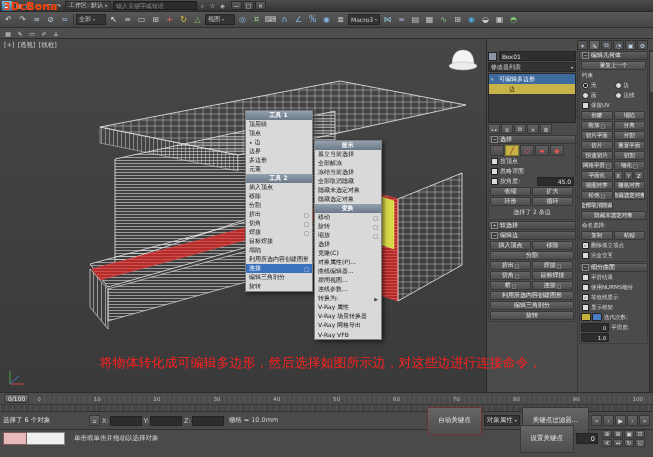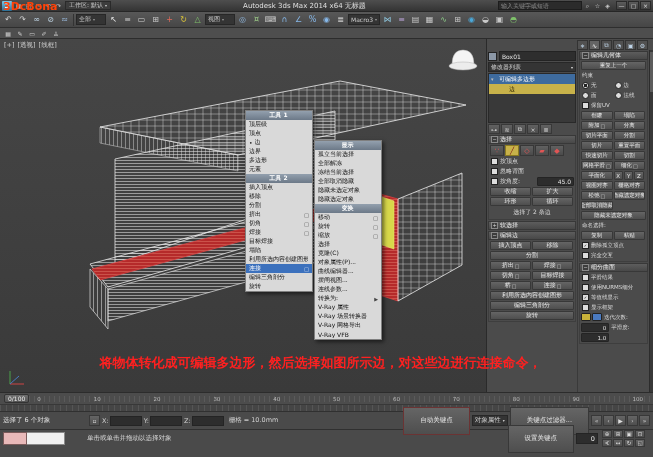--- a/index.html
+++ b/index.html
@@ -49,21 +49,21 @@
   .qrow{height:9px;display:flex;align-items:center;padding:0 3px;gap:1px;white-space:nowrap;overflow:hidden;font-size:6px}
   .qrow .qlab{flex:1;overflow:hidden}
   .qrow .qsfx{font-size:5px;color:#444}
   .qrow[data-type="header"]{background:linear-gradient(#93a0ae,#6c7988);color:#fff;font-weight:bold;justify-content:center}
   .qrow[data-type="header"] .qlab{flex:0 1 auto}
   .qrow[data-state="highlighted"]{background:#3c71bd;color:#fff}
   .qrow[data-state="highlighted"] .qsfx{color:#dde6f4}
   .qrow[data-state="checked"]::before{content:"•";font-size:6px;margin-right:1px;color:#222}
 
   
-  .annotation-1{position:absolute;top:354px;left:0;right:12px;text-align:center;z-index:40;color:#ff2020;font-weight:bold;font-size:13px;white-space:nowrap;pointer-events:none}
+  .annotation-1{position:absolute;top:354px;left:0;right:12px;text-align:center;z-index:40;color:#ff2020;font-weight:normal;font-size:13px;white-space:nowrap;pointer-events:none}
   .annotation-2{position:absolute;top:388px;left:0;right:0;text-align:center;z-index:40;color:#ff2020;font-weight:bold;font-size:13px;pointer-events:none}
   .watermark{position:absolute;top:0;left:3px;z-index:60;color:#ff4208;font-size:11px;font-weight:bold;pointer-events:none}
 
   
   .cmdpanel{flex:1;background:#4b4b4b;display:flex;flex-direction:column;font-size:6px;position:relative}
   .cp-tabs{height:11px;display:flex;justify-content:flex-end;gap:1px;padding:1px 5px 0 2px}
   .cp-tab{width:11px;height:10px;background:#515151;border:1px solid #333;display:flex;align-items:center;justify-content:center;font-size:6px;color:#bfd4e8}
   .cp-tab[data-state="active"]{background:#646464;color:#fff}
   .cp-cols{flex:1;display:flex;overflow:hidden}
   .cp-col1{width:90px;padding:1px;display:flex;flex-direction:column;gap:1px}
@@ -112,31 +112,31 @@
   .timeline{height:12px;background:#4c4c4c;border-top:1px solid #2c2c2c;display:flex;align-items:center;position:relative;padding-left:4px}
   .tl-slider{background:linear-gradient(#6e6e6e,#555);border:1px solid #333;height:9px;padding:0 3px;font-size:6px;display:flex;align-items:center;border-radius:2px;color:#eee;z-index:2}
   .tl-ruler{flex:1;display:flex;justify-content:space-between;padding:0 10px 0 8px;font-size:5.5px;color:#b8b8b8;align-items:center;background:repeating-linear-gradient(90deg,#5a5a5a 0 1px,transparent 1px 5px)}
   .trackbar{height:7px;background:#454545;border-top:1px solid #383838;background-image:repeating-linear-gradient(90deg,#555 0 1px,transparent 1px 6px)}
   .statusrow{height:18px;background:#4a4a4a;border-top:1px solid #303030;display:flex;align-items:center;gap:2px;padding:0 3px;font-size:6.5px}
   .status-text{min-width:84px;color:#e0e0e0}
   .coord-group{display:flex;align-items:center;gap:1px}
   .coord-label{color:#cfcfcf}
   .coord-field{width:32px;height:10px;background:#2d2d2d;border:1px solid #242424}
   .grid-label{margin:0 3px;color:#cfcfcf;white-space:nowrap}
-  .st-btn{height:28px;background:linear-gradient(#656565,#4e4e4e);border:1px solid #383838;display:flex;align-items:center;justify-content:center;padding:0 16px;color:#e8e8e8;white-space:nowrap}
+  .st-btn{height:28px;background:linear-gradient(#656565,#4e4e4e);border:1px solid #383838;display:flex;align-items:center;justify-content:center;padding:0 10px;color:#e8e8e8;white-space:nowrap}
   .st-btn.autokey{border-color:#6b3333}
   .st-combo{height:11px;background:#343434;border:1px solid #272727;display:flex;align-items:center;gap:2px;padding:0 2px;color:#ccc}
   .pb-icon{width:11px;height:11px;background:linear-gradient(#656565,#4e4e4e);border:1px solid #383838;display:flex;align-items:center;justify-content:center;font-size:6px;color:#ddd}
   .frame-field{width:22px;height:11px;background:#2d2d2d;border:1px solid #242424;display:flex;align-items:center;justify-content:flex-end;padding:0 2px;color:#e2e2e2}
   .nav-grid{display:flex;flex-wrap:wrap;width:48px;gap:1px;margin-left:2px}
   .nav-grid .pb-icon{width:10px;height:8px;font-size:5.5px}
   .listener{display:flex;height:13px}
   .lst-pink{width:24px;background:#e8b9b9;border:1px solid #7a5a5a}
   .lst-white{width:38px;background:#f0f0f0;border:1px solid #8a8a8a;border-left:none}
-  .prompt-text{color:#d8d8d8;margin-left:20px;white-space:nowrap}
+  .prompt-text{color:#d8d8d8;margin-left:7px;white-space:nowrap}
   .spacer{flex:1}
 </style>
 </head>
 <body>
 
 <div class="app">
 
   <div class="titlebar">
     <span class="app-icon">3</span>
     <span class="qat">
@@ -144,21 +144,20 @@
     <span class="tbi">▦</span>
         <span class="tbi">◰</span>
         <span class="tbi">◳</span>
         <span class="tbi">↶</span>
         <span class="tbi">↷</span>
       </span>
     <span class="ws-combo">
       <span>工作区: 默认</span>
       <span class="caret" style="font-size:4px">▾</span>
     </span>
-    <span class="tb-title">Autodesk 3ds Max 2014 x64  无标题</span>
     <span class="search-wrap">
       <input class="search-input" placeholder="输入关键字或短语" style="">
       <span style="display:flex;gap:1px">
 
       <span class="tbi" style="width:9px;height:9px;font-size:6px">⌕</span>
           <span class="tbi" style="width:9px;height:9px;font-size:6px">☆</span>
           <span class="tbi" style="width:9px;height:9px;font-size:6px">◈</span>
         </span>
     </span>
     <span class="win-btns">

